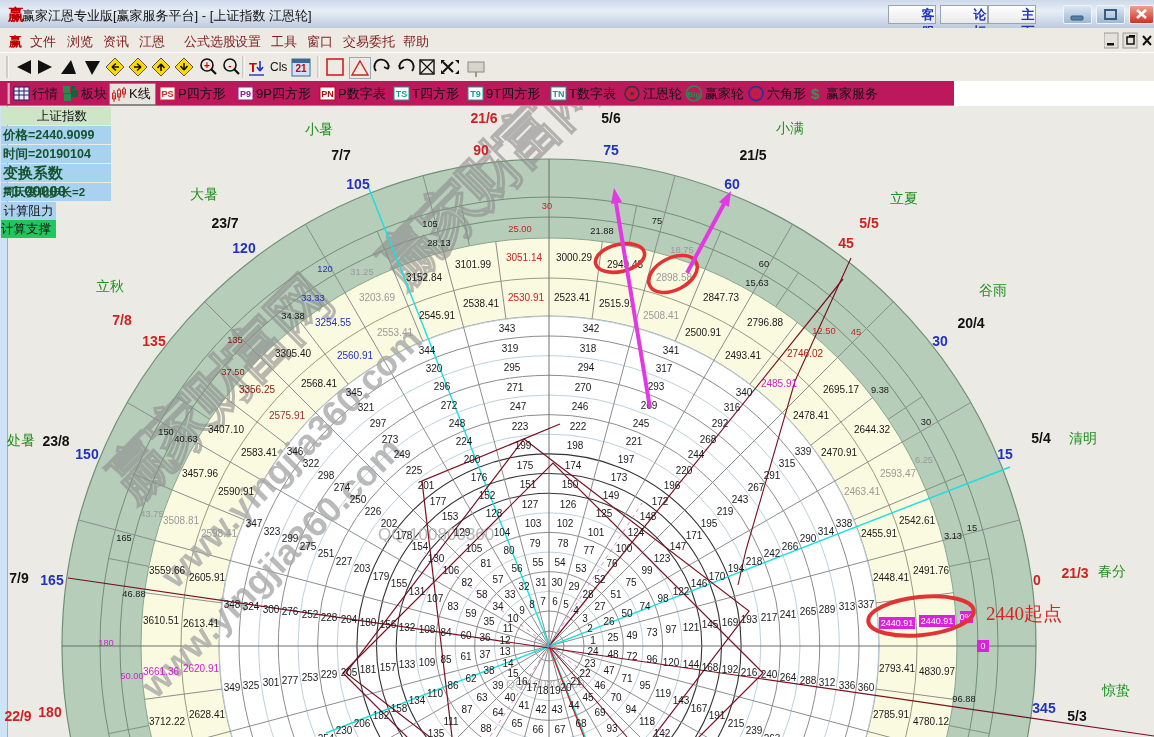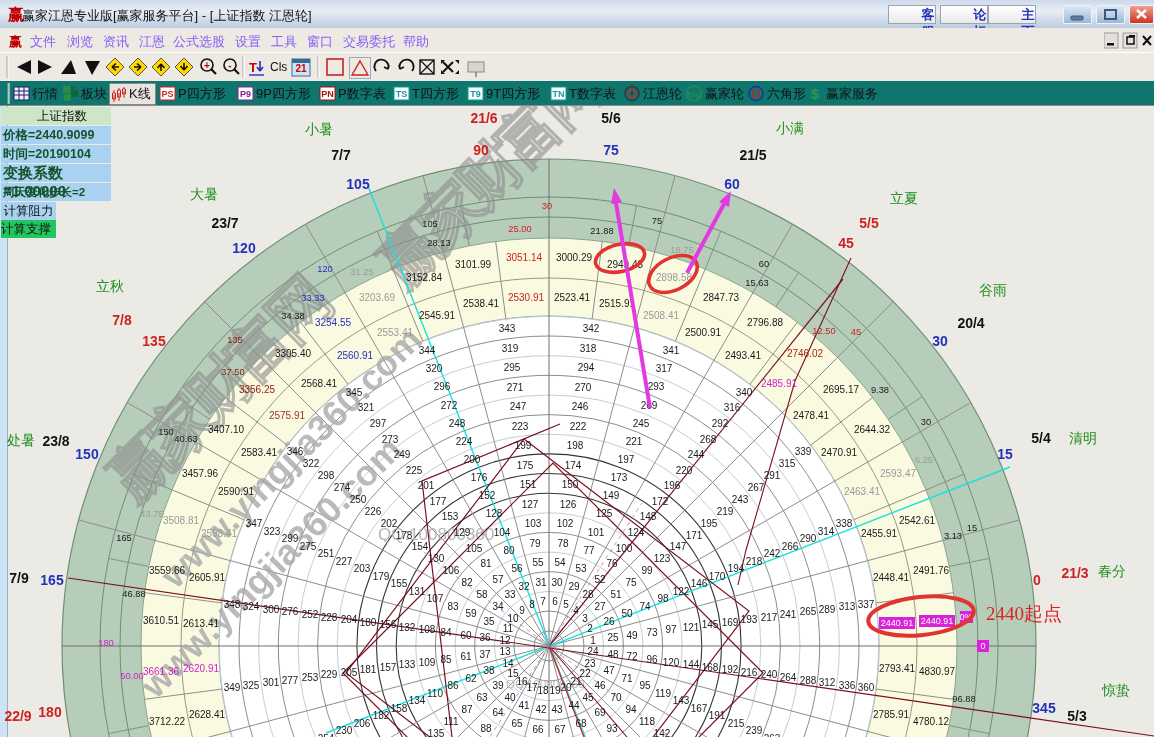--- a/index.html
+++ b/index.html
@@ -3,23 +3,23 @@
 * { margin:0; padding:0; box-sizing:border-box; }
 body { font-family:"Liberation Sans", sans-serif; width:1154px; height:737px; overflow:hidden; }
 #titlebar { position:absolute; left:0; top:0; width:1154px; height:28px;
   background:linear-gradient(#cdd9ea,#e8eef6 40%,#bccbdf); }
 #title-ico { position:absolute; left:8px; top:5px; color:#c00000; font-size:16px; font-weight:bold; }
 #title-tx { position:absolute; left:22px; top:7px; font-size:13px; color:#111; }
 .tbtn { position:absolute; top:5px; width:48px; height:19px; background:linear-gradient(#ffffff,#e9e9e9);
   border:1px solid #9aa4b0; color:#2233bb; font-size:13px; font-weight:bold; text-align:center; line-height:17px;padding-left:32px; }
 .wbtn { position:absolute; top:5px; height:19px; border:1px solid #f0f4f8; border-radius:2px; }
 #menubar { position:absolute; left:0; top:28px; width:1154px; height:25px; background:#eceae3; border-bottom:1px solid #fff; }
-.mi { position:absolute; top:5px; font-size:13px; color:#8b5cf6; }
+.mi { position:absolute; top:5px; font-size:13px; color:#7f1d1d; }
 #tb1 { position:absolute; left:0; top:53px; width:1154px; height:28px; background:#eceae3; }
-#tb2 { position:absolute; left:0; top:81px; width:1154px; height:25px; background:#0f766e; border-bottom:1px solid #8a8a8a; }
+#tb2 { position:absolute; left:0; top:81px; width:954px; height:25px; background:#be185d; border-bottom:1px solid #8a8a8a; }
 #canvas { position:absolute; left:0; top:106px; width:1154px; height:631px; background:#eceae4; }
 #panel { position:absolute; left:1px; top:1px; width:110px; font-size:12.5px; }
 .prow { width:110px; height:18px; margin-bottom:1px; line-height:18px; padding-left:2px; color:#14532d; background:#a8d2f0; font-weight:bold; }
 </style></head><body>
 <div id="titlebar">
  <span id="title-ico">赢</span>
  <span id="title-tx">赢家江恩专业版[赢家服务平台] - [上证指数 江恩轮]</span>
  <div class="tbtn" style="left:888px">客服</div>
  <div class="tbtn" style="left:940px">论坛</div>
  <div class="tbtn" style="left:988px">主页</div>
@@ -35,21 +35,21 @@
    <svg width="23" height="17">
         <path d="M7,4 L16,12 M16,4 L7,12" stroke="#fff" stroke-width="2.6"></path>
       </svg></div>
 </div>
 <div id="menubar">
  <span class="mi" style="left:9px;color:#c00000;font-weight:bold">赢</span>
  <span class="mi" style="left:30px">文件</span>
  <span class="mi" style="left:67px">浏览</span>
  <span class="mi" style="left:103px">资讯</span>
  <span class="mi" style="left:139px">江恩</span>
- <span class="mi" style="left:173px">公式选股</span>
+ <span class="mi" style="left:184px">公式选股</span>
  <span class="mi" style="left:235px">设置</span>
  <span class="mi" style="left:271px">工具</span>
  <span class="mi" style="left:307px">窗口</span>
  <span class="mi" style="left:343px">交易委托</span>
  <span class="mi" style="left:403px">帮助</span>
  <span style="position:absolute;top:4px;left:1104px"><svg width="50" height="17">
    <rect x="0" y="1" width="14" height="15" fill="#e4e1da" stroke="#999"></rect>
         <rect x="3" y="11" width="7" height="2.5" fill="#111"></rect>
    <rect x="19" y="1" width="14" height="15" fill="#e4e1da" stroke="#999"></rect>
         <rect x="23" y="5" width="7" height="7" fill="none" stroke="#111" stroke-width="1.5"></rect>

